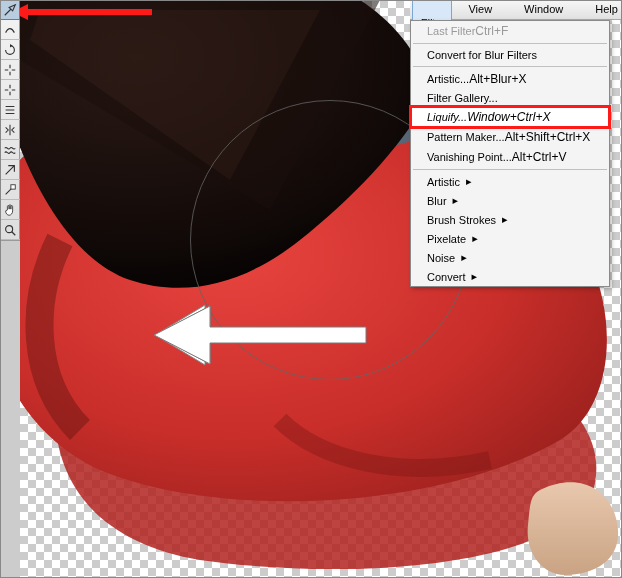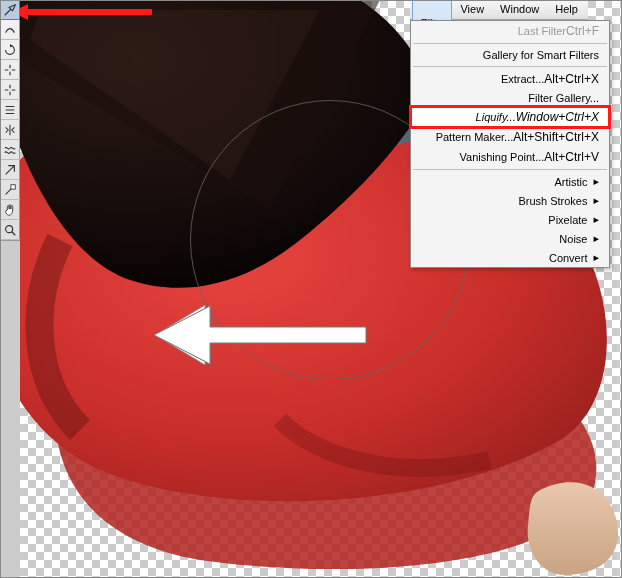--- a/index.html
+++ b/index.html
@@ -60,34 +60,34 @@
   .tool svg { width: 14px; height: 14px; }
 
   
   .menubar {
     position: absolute; top: 0; left: 410px; height: 20px;
     display: flex; background: linear-gradient(#f7f7f7,#e1e1e1);
     border-bottom: 1px solid #aaa;
     padding: 0 2px;
   }
   .menubar .mitem {
-    padding: 3px 8px; cursor: default;
+    padding: 3px 16px; cursor: default;
   }
   .menubar .mitem.open {
     background: #d8e8f8; border: 1px solid #7aa7d8; padding: 16px 7px; font-style: italic;
   }
 
   
   .dropdown {
     position: absolute; left: 410px; top: 20px; width: 200px;
     background: #f4f4f4; border: 1px solid #8a8a8a;
     box-shadow: 2px 2px 4px rgba(0,0,0,.25);
   }
   .dd-row {
-    display: flex; justify-content: flex-end; align-items: center;
+    display: flex; justify-content: flex-start; align-items: center;
     padding: 3px 10px 3px 16px; cursor: default;
     color: #000;
   }
   .dd-row.disabled { color: #9a9a9a; }
   .dd-sep { height: 1px; background: #c0c0c0; margin: 2px 2px; }
   .dd-row .shortcut { color: inherit; font-size: 12px; }
   .dd-row .sub { color: #000; }
   .dd-row.highlight {
     outline: 3px solid #ff1a1a; outline-offset: -1px;
     background: #fff;
@@ -231,26 +231,26 @@
   <div class="mitem">Help</div>
 </div>
 
 <div class="dropdown">
   <div class="dd-row disabled">
     <span>Last Filter</span>
     <span class="shortcut">Ctrl+F</span>
   </div>
   <div class="dd-sep"></div>
   <div class="dd-row">
-    <span>Gallery for Smart Filters</span>
+    <span>Convert for Blur Filters</span>
   </div>
   <div class="dd-sep"></div>
   <div class="dd-row">
-    <span>Extract...</span>
-    <span class="shortcut">Alt+Ctrl+X</span>
+    <span>Artistic...</span>
+    <span class="shortcut">Alt+Blur+X</span>
   </div>
   <div class="dd-row">
     <span>Filter Gallery...</span>
   </div>
   <div class="dd-row highlight">
     <span>Liquify...</span>
     <span class="shortcut">Window+Ctrl+X</span>
   </div>
   <div class="dd-row">
     <span>Pattern Maker...</span>
@@ -259,20 +259,24 @@
   <div class="dd-row">
     <span>Vanishing Point...</span>
     <span class="shortcut">Alt+Ctrl+V</span>
   </div>
   <div class="dd-sep"></div>
   <div class="dd-row">
     <span>Artistic</span>
       <span class="tri sub"></span>
   </div>
   <div class="dd-row">
+    <span>Blur</span>
+      <span class="tri sub"></span>
+  </div>
+  <div class="dd-row">
     <span>Brush Strokes</span>
       <span class="tri sub"></span>
   </div>
   <div class="dd-row">
     <span>Pixelate</span>
       <span class="tri sub"></span>
   </div>
   <div class="dd-row">
     <span>Noise</span>
       <span class="tri sub"></span>

